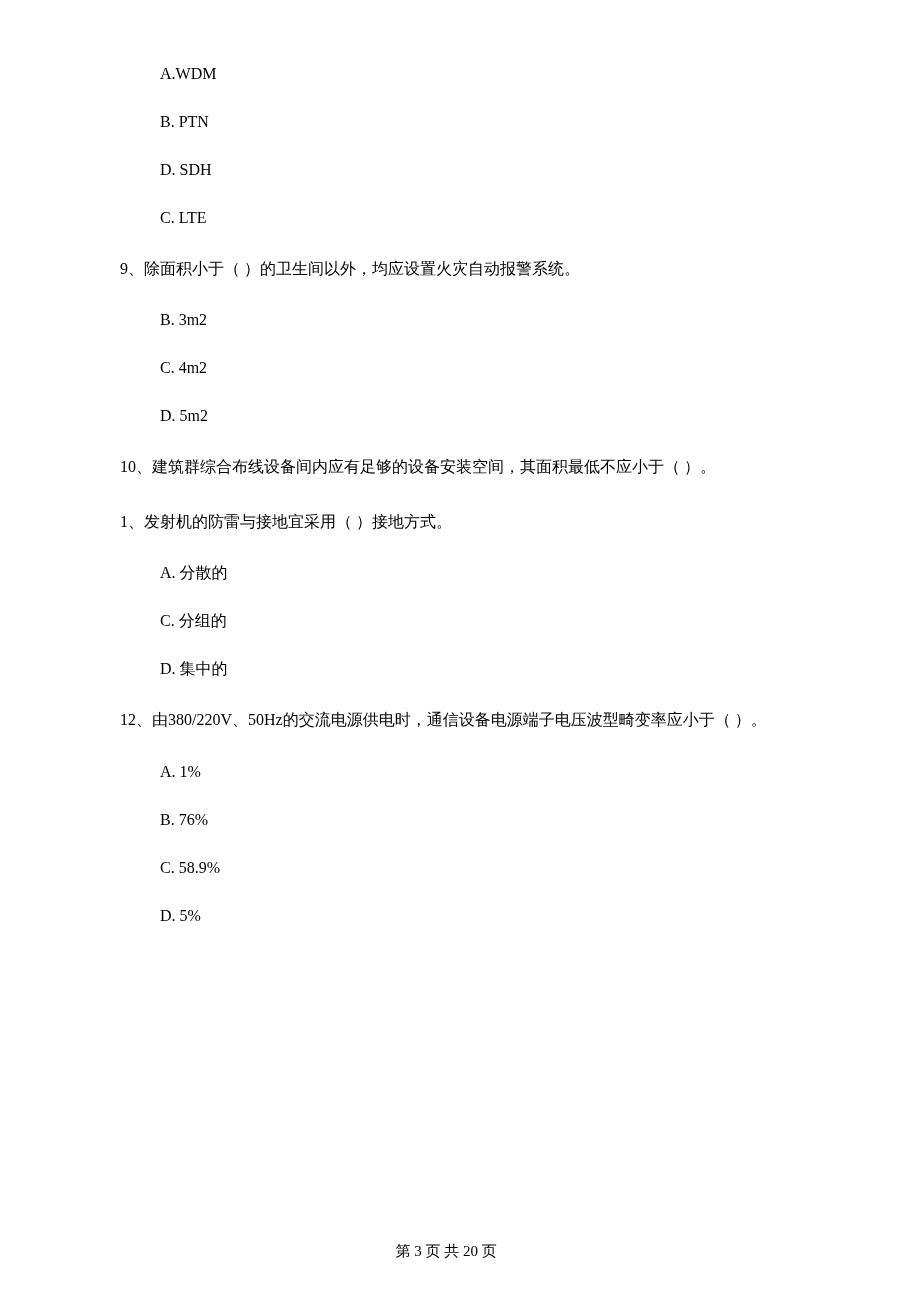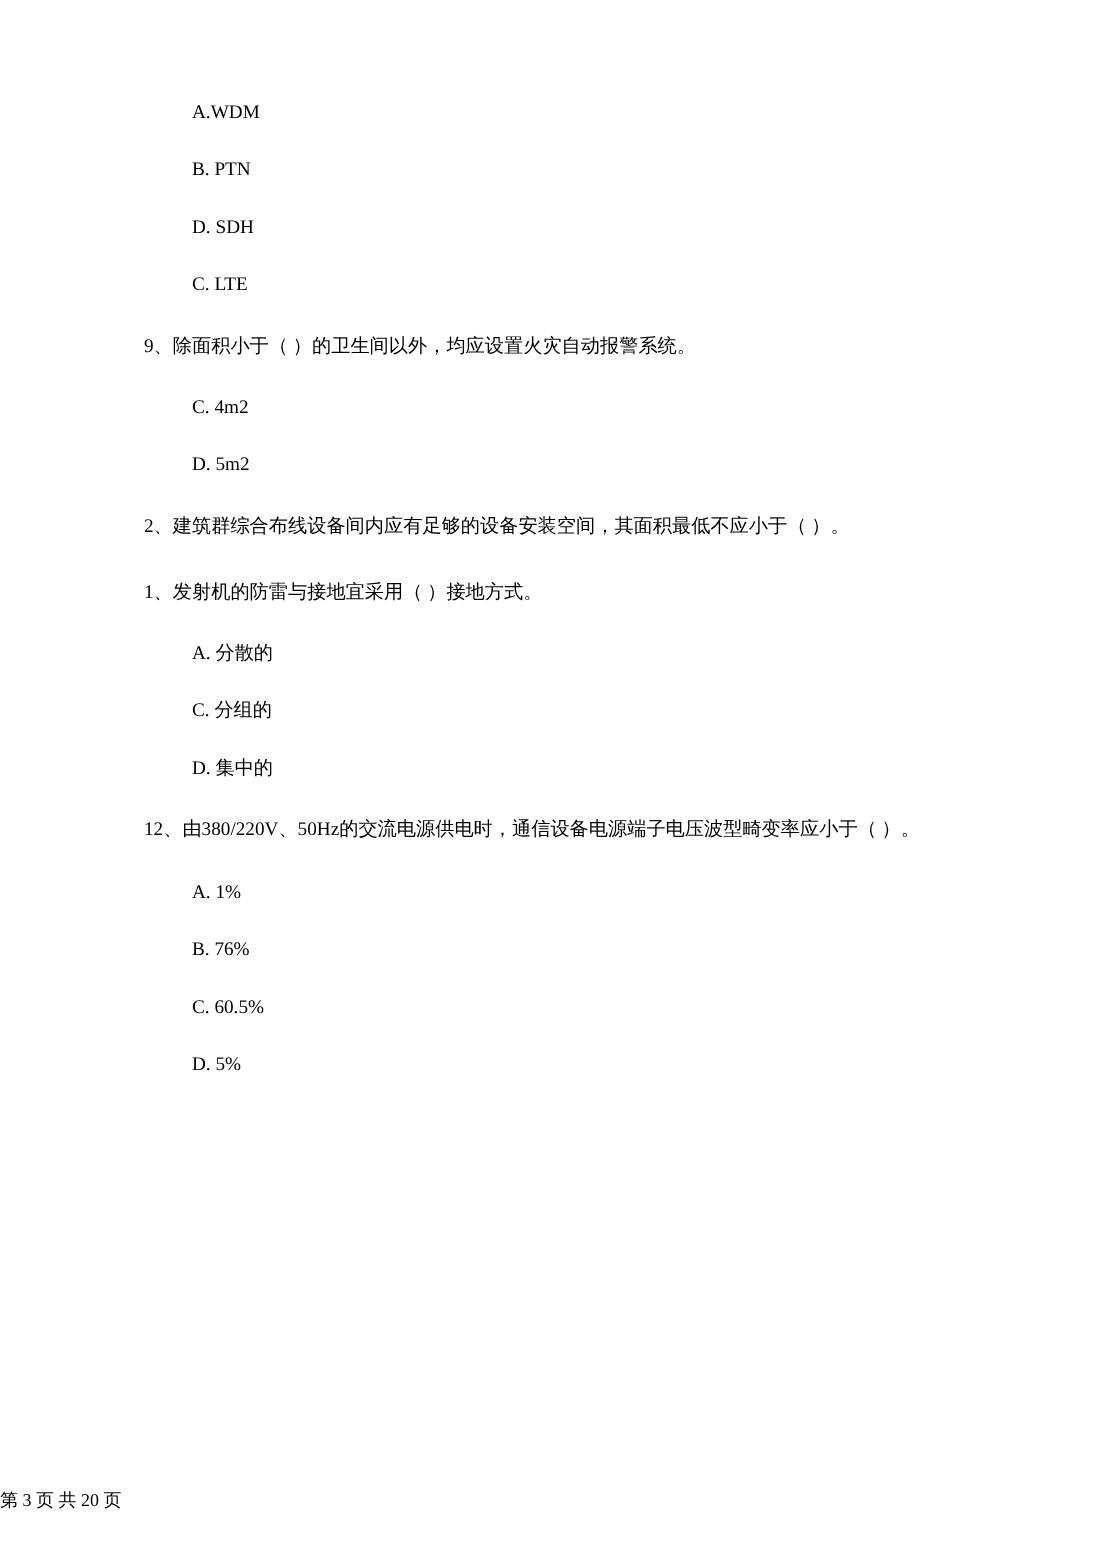--- a/index.html
+++ b/index.html
@@ -8,72 +8,74 @@
     background: #ffffff;
     font-family: "SimSun", "宋体", serif;
     font-size: 16px;
     color: #000;
     line-height: 1.5;
   }
   .page {
     width: 920px;
     height: 1302px;
     box-sizing: border-box;
-    padding: 82px 120px 40px 120px;
+    padding: 62px 120px 40px 120px;
     position: relative;
   }
   .option-block {
     margin-left: 40px;
     margin-bottom: 18px;
   }
   .option-line {
     margin-bottom: 24px;
   }
   .question {
     margin-top: 2px;
     margin-bottom: 24px;
     line-height: 1.9;
   }
   .footer {
     position: absolute;
     bottom: 40px;
     left: 0;
     width: 892px;
+    text-align: center;
     font-size: 15px;
   }
 </style>
 </head>
 <body>
 
 <div class="page">
 
   <div class="option-block">
     <div class="option-line">A.WDM</div>
     <div class="option-line">B. PTN</div>
     <div class="option-line">D. SDH</div>
     <div class="option-line">C. LTE</div>
   </div>
 
   <div class="question">9、除面积小于（    ）的卫生间以外，均应设置火灾自动报警系统。</div>
   <div class="option-block">
+    <div class="option-line">B. 3m2</div>
     <div class="option-line">C. 4m2</div>
     <div class="option-line">D. 5m2</div>
   </div>
 
-  <div class="question">2、建筑群综合布线设备间内应有足够的设备安装空间，其面积最低不应小于（    ）。</div>
+  <div class="question">10、建筑群综合布线设备间内应有足够的设备安装空间，其面积最低不应小于（    ）。</div>
 
   <div class="question">1、发射机的防雷与接地宜采用（    ）接地方式。</div>
   <div class="option-block">
     <div class="option-line">A. 分散的</div>
     <div class="option-line">C. 分组的</div>
     <div class="option-line">D. 集中的</div>
   </div>
 
   <div class="question">12、由380/220V、50Hz的交流电源供电时，通信设备电源端子电压波型畸变率应小于（    ）。</div>
   <div class="option-block">
     <div class="option-line">A. 1%</div>
     <div class="option-line">B. 76%</div>
-    <div class="option-line">C. 60.5%</div>
+    <div class="option-line">C. 58.9%</div>
     <div class="option-line">D. 5%</div>
   </div>
 
   <div class="footer">第 3 页 共 20 页</div>
 </div>
 
 </body></html>

